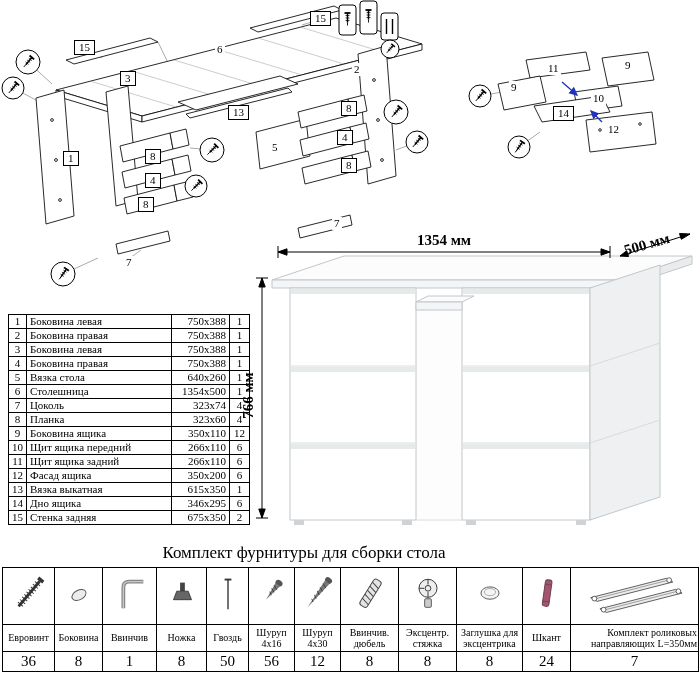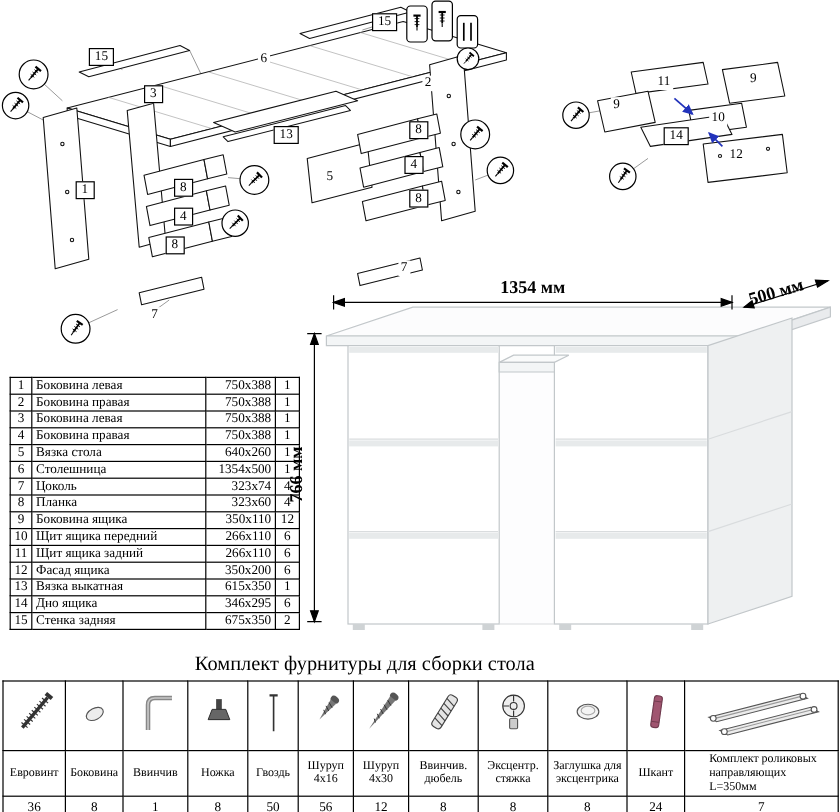--- a/index.html
+++ b/index.html
@@ -15,22 +15,22 @@
   .parts td{border:1px solid #000;padding:0 3px;height:14px;line-height:1.05;white-space:nowrap}
   .parts .num{width:16px;text-align:center}
   .parts .nm{width:145px}
   .parts .sz{width:58px;text-align:right}
   .parts .q{width:20px;text-align:center}
   .hw-title{position:absolute;left:0;top:543px;width:608px;text-align:center;font-size:17px}
   .hw{position:absolute;left:2px;top:567px;width:696px;table-layout:fixed}
   .hw td{border:1px solid #000;text-align:center;vertical-align:middle;overflow:hidden;padding:1px}
   .hw .ic{height:56px}
   .hw .nmc{font-size:10px;line-height:1.15;height:27px}
-  .hw .qt{font-size:11px;height:19px}
-  .hw .left{text-align:left;padding-left:20px}
+  .hw .qt{font-size:15px;height:19px}
+  .hw .left{text-align:right;padding-left:0}
 </style>
 </head>
 <body>
 
 <div id="page">
 
   <svg class="layer" style="left:0;top:0" width="700" height="312" viewBox="0 0 700 312">
     <defs>
       <g id="cs">
         <line x1="0" y1="-6" x2="0" y2="3.5" stroke="#000" stroke-width="1.5"></line>

